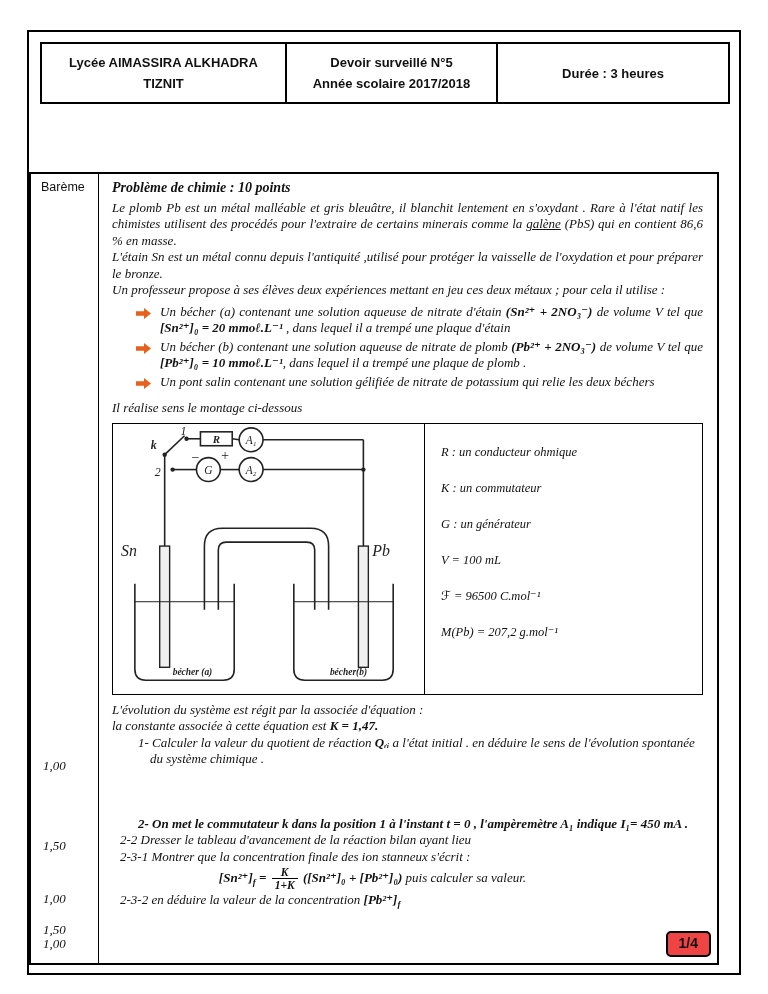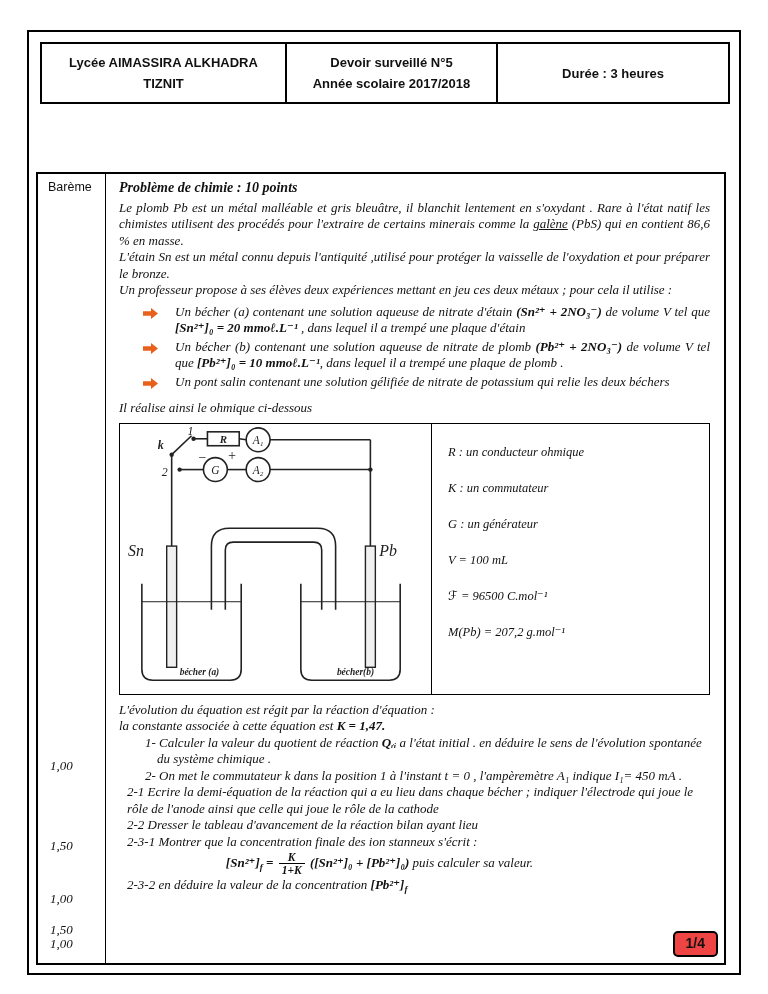--- a/index.html
+++ b/index.html
@@ -16,60 +16,60 @@
     position:absolute; left:40px; top:42px; width:690px; height:62px;
     border:2px solid #000; display:flex; text-align:center;
     font-family:"Liberation Sans","DejaVu Sans",sans-serif; font-weight:bold; font-size:13px;
   }
   .hcell { display:flex; flex-direction:column; justify-content:space-evenly; padding:5px 4px; }
   .hcell.c1 { flex:0 0 243px; }
   .hcell.c2 { flex:0 0 213px; border-left:2px solid #000; border-right:2px solid #000; }
   .hcell.c3 { flex:1; }
 
   .main-box {
-    position:absolute; left:36px; top:172px; width:690px; height:793px;
+    position:absolute; left:29px; top:172px; width:690px; height:793px;
     border:2px solid #000; display:flex; overflow:hidden;
   }
   .bareme-col {
     position:relative; flex:0 0 68px; border-right:1.5px solid #000;
     font-family:"Liberation Sans","DejaVu Sans",sans-serif; font-size:12.5px;
   }
   .bareme-label { padding:6px 0 0 10px; }
   .mark { position:absolute; left:12px; font-family:"Liberation Serif",serif; font-style:italic; font-size:13px; }
 
   .content {
     flex:1; position:relative; padding:5px 14px 0 13px;
     font-style:italic; font-size:13px; line-height:1.27;
   }
   .title { font-weight:bold; font-size:14px; margin-bottom:3px; }
   .para { text-align:justify; }
   .underline { text-decoration:underline; }
   .math { font-weight:bold; }
 
   .bullets { margin:5px 0 7px 0; }
-  .bullet { display:flex; gap:17px; padding-left:24px; margin-bottom:2px; }
+  .bullet { display:flex; gap:9px; padding-left:24px; margin-bottom:2px; }
   .arrow-wrap { flex:0 0 auto; margin-top:3px; }
   .btext { flex:1; text-align:justify; }
 
   .diagram-table { display:flex; border:1.5px solid #000; margin:6px 0 7px 0; height:272px; }
   .diagram-cell { flex:0 0 312px; border-right:1.5px solid #000; position:relative; background:#fff; }
   .legend-cell { flex:1; padding:10px 0 0 16px; font-size:12.5px; }
   .legend-line { line-height:36px; white-space:nowrap; }
 
   .dlabel { font-family:"Liberation Serif","DejaVu Serif",serif; fill:#222; }
   .becher-label { font-weight:bold; font-style:italic; }
 
   .state { font-size:9px; vertical-align:-3px; }
   .eq-arrow { display:inline-block; transform:scaleX(2.4); margin:0 26px; font-style:normal;
               font-family:"DejaVu Sans",sans-serif; font-weight:bold; }
   .sub { font-size:9px; vertical-align:-3px; }
 
   .q  { padding-left:8px; }
   .hang { padding-left:38px; text-indent:-12px; }
-  .boldline { font-weight:normal; }
+  .boldline { font-weight:bold;margin-top:48px; }
 
   .formula { text-align:center; padding-right:70px; margin:1px 0;font-style:italic; }
   .frac { display:inline-block; vertical-align:middle; text-align:center; line-height:1.05; font-size:11.5px; margin:0 2px; }
   .frac .num { display:block; padding:0 3px; }
   .frac .den { display:block; border-top:1.2px solid #000; padding:0 3px; }
 
   .page-num {
     position:absolute; right:6px; bottom:6px;
     border:2px solid #000; border-radius:5px; padding:2px 11px;
     font-family:"Liberation Sans","DejaVu Sans",sans-serif;
@@ -128,21 +128,21 @@
           <span class="btext"><span>Un bécher (b) contenant une solution aqueuse de nitrate de plomb </span><span class="math">(Pb²⁺ + 2NO₃⁻)</span><span> de volume V tel que </span><span class="math">[Pb²⁺]₀ = 10 mmoℓ.L⁻¹</span><span>, dans lequel il a trempé une plaque de plomb .</span></span>
         </div>
         <div class="bullet">
           <span class="arrow-wrap"><svg width="15" height="11" viewBox="0 0 15 11">
                 <path d="M0,3.2 L8,3.2 L8,0 L15,5.5 L8,11 L8,7.8 L0,7.8 Z" fill="#e8611c"></path>
               </svg></span>
           <span class="btext">Un pont salin contenant une solution gélifiée de nitrate de potassium  qui relie les deux béchers</span>
         </div>
       </div>
 
-      <p class="para">Il réalise ainsi le ohmique ci-dessous</p>
+      <p class="para">Il réalise sens le montage ci-dessous</p>
 
       <div class="diagram-table">
         <div class="diagram-cell">
           <svg viewBox="0 0 312 270" width="310" height="270">
 
             <g stroke="#222" stroke-width="1.6" fill="none">
               <path d="M52,30 L52,122"></path>
               <path d="M52,30 L72,11"></path>
               <path d="M74,14 L88,14"></path>
               <rect x="88" y="7" width="32" height="14" fill="#fff"></rect>
@@ -192,30 +192,29 @@
         <div class="legend-cell">
           <div class="legend-line">R : un conducteur ohmique</div>
           <div class="legend-line">K : un commutateur</div>
           <div class="legend-line">G : un générateur</div>
           <div class="legend-line">V = 100 mL</div>
           <div class="legend-line">ℱ = 96500 C.mol⁻¹</div>
           <div class="legend-line">M(Pb) = 207,2 g.mol⁻¹</div>
         </div>
       </div>
 
-      <p>L'évolution du équation est régit par la réaction d'équation :</p>
+      <p>L'évolution du système est régit par la associée d'équation :</p>
 
 
       <p><span>la  constante  associée   à cette équation est </span><span class="math">K = 1,47.</span></p>
 
       <p class="hang"><span>1- Calculer la valeur du quotient de réaction </span><span class="math">Qᵣᵢ</span><span> a l'état initial . en déduire le sens de l'évolution spontanée du système chimique  .</span></p>
 
       <p class="hang boldline">2- On met le commutateur k dans la position 1 à l'instant t = 0 , l'ampèremètre A₁ indique I₁= 450 mA .</p>
 
-      <p class="q">2-1 Ecrire la  demi-équation de la réaction qui a eu lieu dans chaque bécher ; indiquer l'électrode qui joue le rôle de l'anode ainsi que celle qui joue le rôle de la cathode</p>
       <p class="q">2-2 Dresser le tableau d'avancement de la réaction bilan ayant lieu</p>
       <p class="q">2-3-1 Montrer que la concentration finale des  ion stanneux s'écrit :</p>
 
       <div class="formula"><span class="math">[Sn²⁺]</span><span class="math sub">f</span><span class="math"> = </span><span class="frac math"><span class="num">K</span><span class="den">1+K</span></span><span class="math"> ([Sn²⁺]₀ +  [Pb²⁺]₀)</span><span>  puis calculer sa valeur.</span></div>
 
       <p class="q"><span>2-3-2 en déduire la valeur de la concentration </span><span class="math">[Pb²⁺]</span><span class="math sub">f</span></p>
 
       <div class="page-num">1/4</div>
     </div>
   </div>

